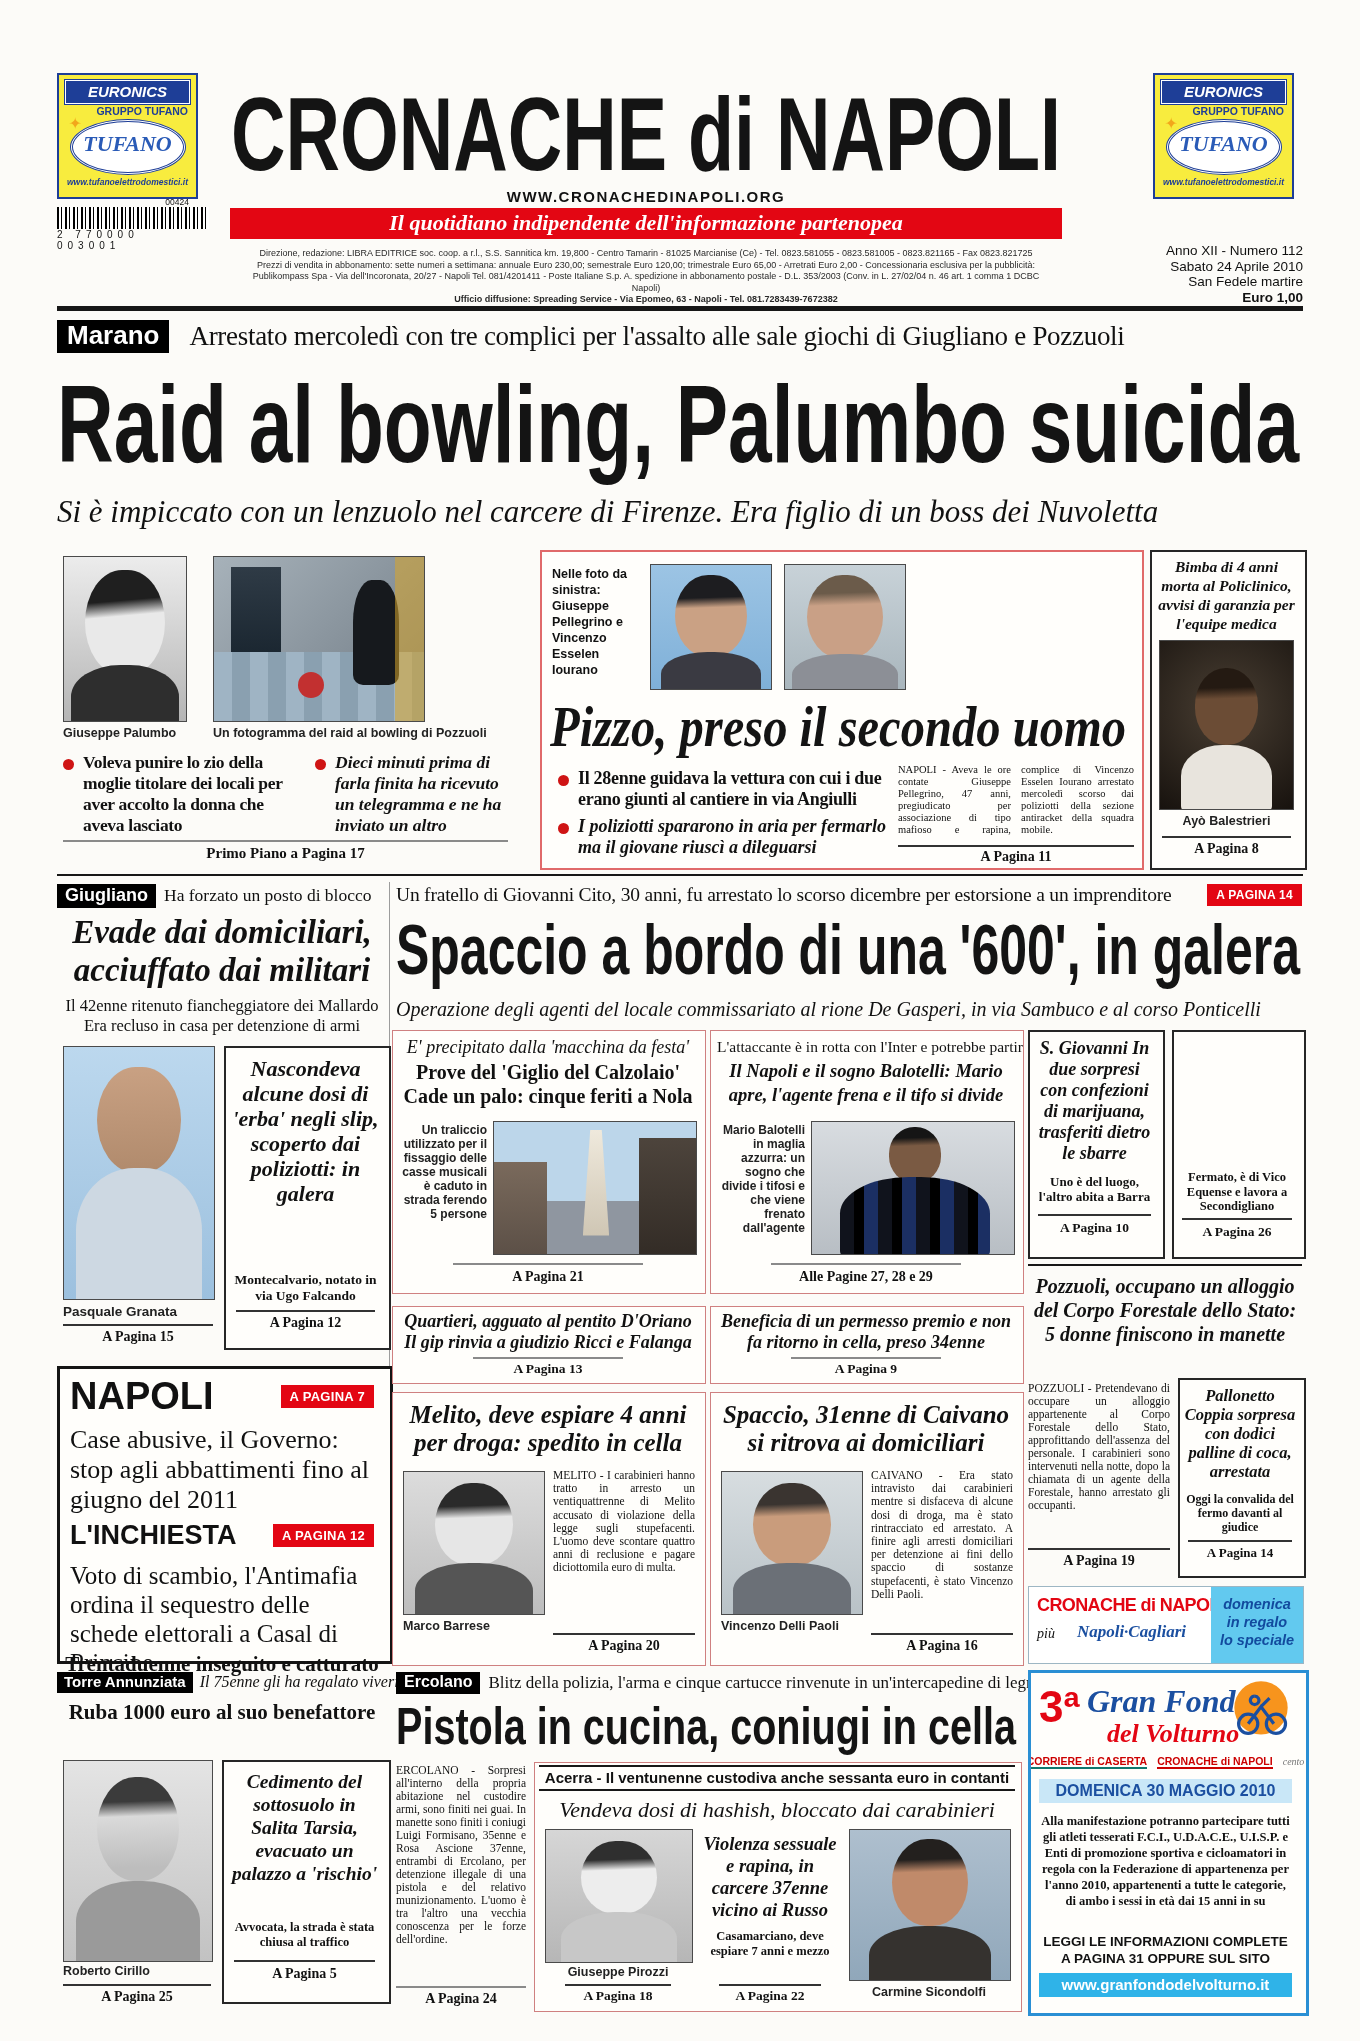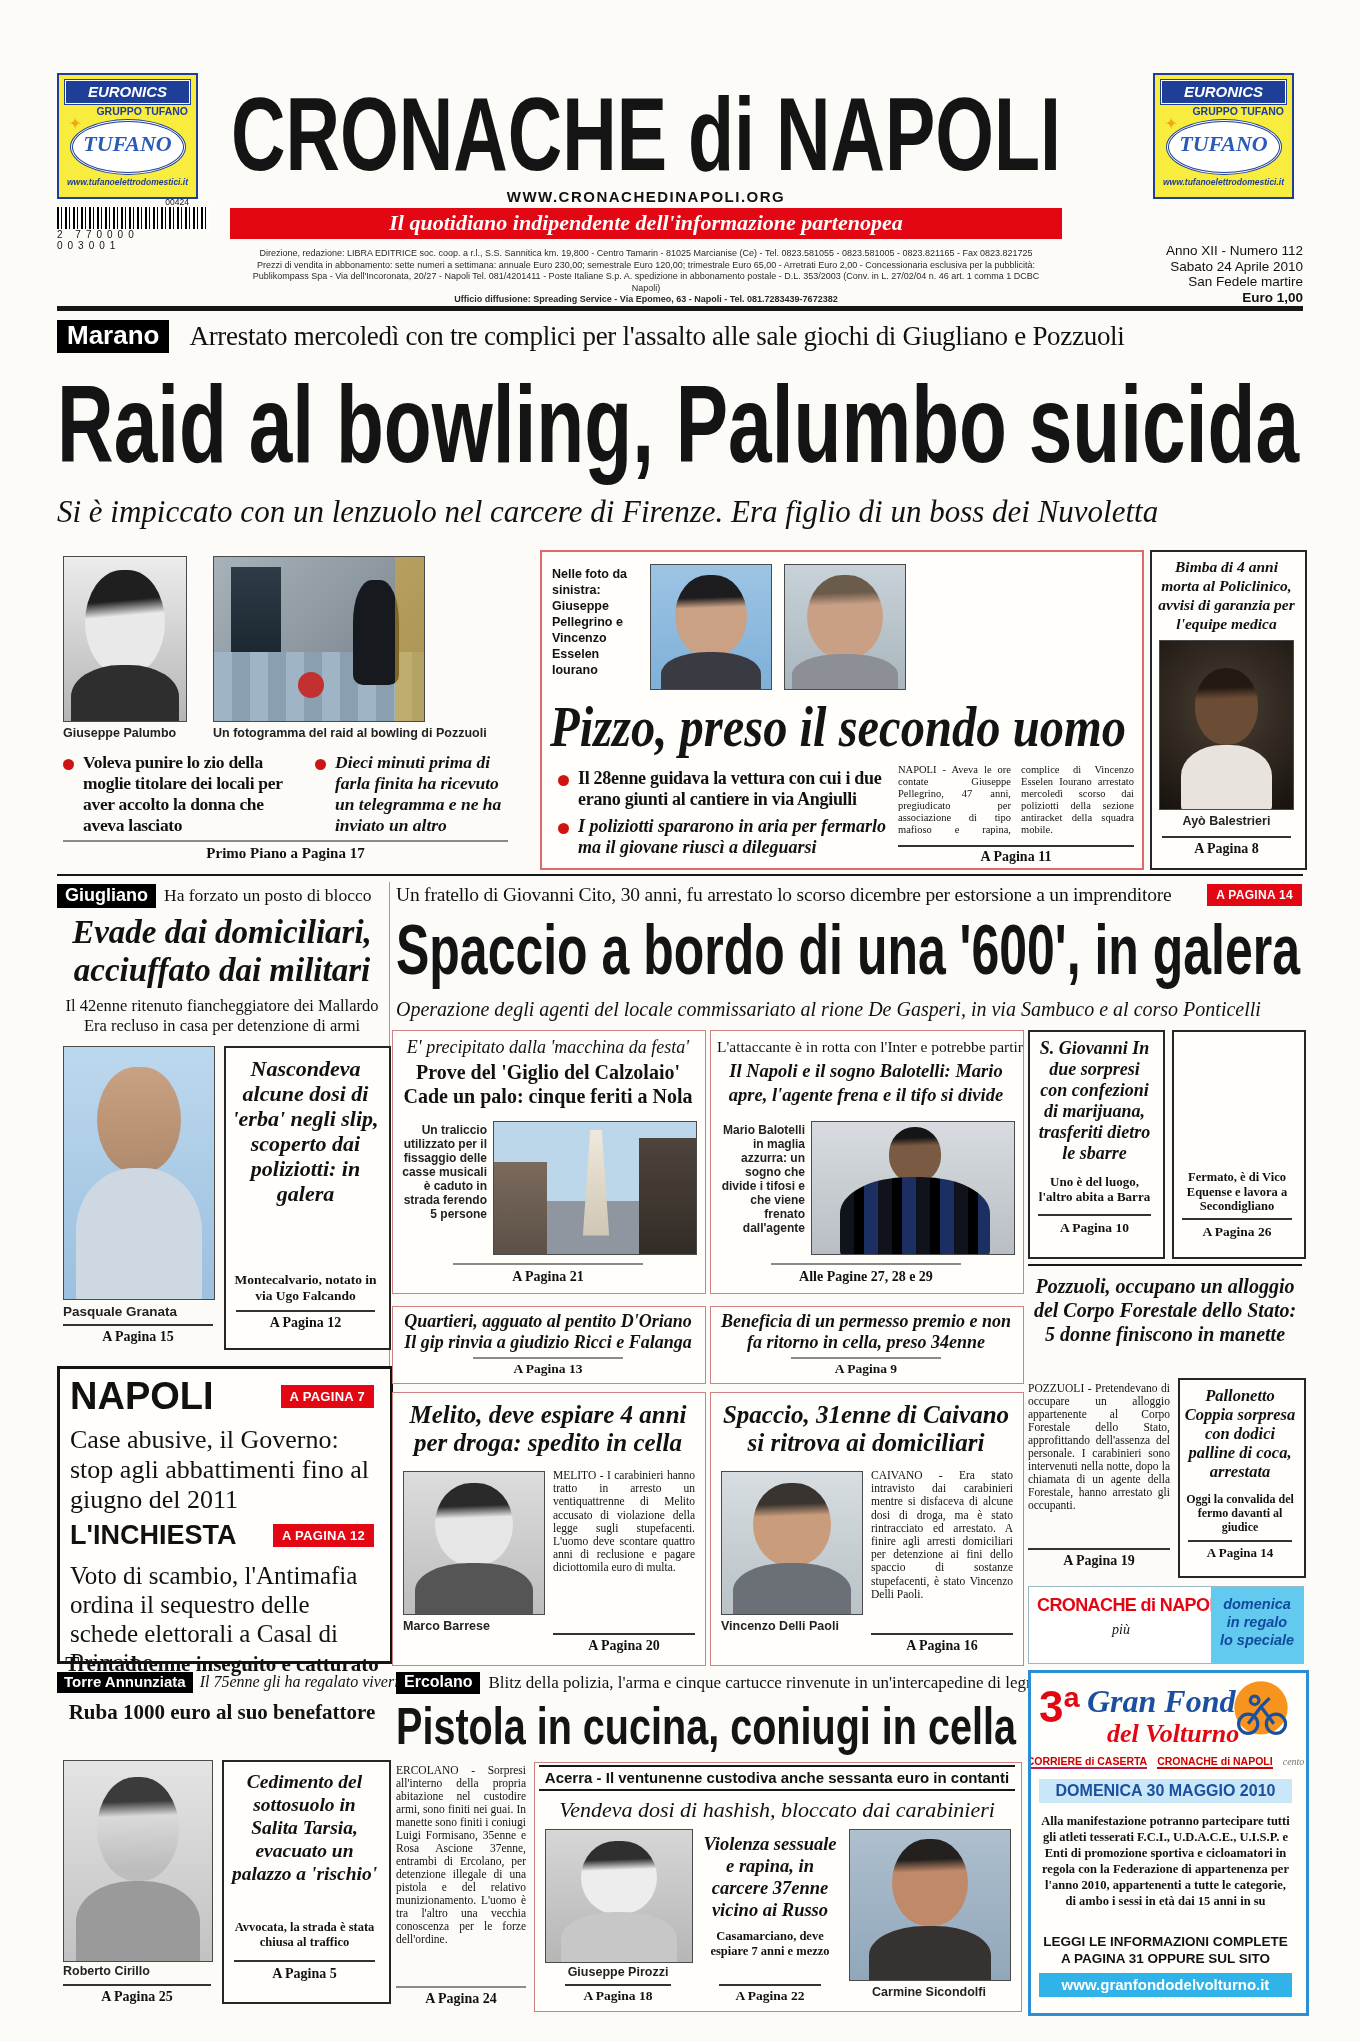--- a/index.html
+++ b/index.html
@@ -286,21 +286,21 @@
     </div>
     <div class="cap" style="left:10px;top:226px;width:140px;">Vincenzo Delli Paoli</div>
     <div class="b ser ju" style="left:160px;top:76px;width:142px;font-size:11.5px;line-height:13.2px;">CAIVANO - Era stato intravisto dai carabinieri mentre si disfaceva di alcune dosi di droga, ma è stato rintracciato ed arrestato. A finire agli arresti domiciliari per detenzione ai fini dello spaccio di sostanze stupefacenti, è stato Vincenzo Delli Paoli.</div>
     <div class="rule" style="left:160px;top:240px;width:142px;background:#333;"></div>
     <div class="pgref" style="left:160px;top:245px;width:142px;font-size:14px;">A Pagina 16</div>
   </div>
 
   <div class="box" style="left:1028px;top:1586px;width:274px;height:76px;border:1px solid #9db6c4;display:flex;">
     <div style="width:168px;padding:8px 6px 0 8px;background:#fff;">
       <div class="sans bo nw" style="color:#e30613;font-size:18px;letter-spacing:-0.6px;">CRONACHE di NAPOLI</div>
-      <div style="display:flex;align-items:center;gap:22px;margin-top:6px;flex-direction:column;">
+      <div style="display:flex;align-items:flex-end;gap:22px;margin-top:6px;">
         <span class="ser i" style="font-size:14px;">più</span>
         <span class="ser bo i nw" style="color:#1b4fa0;font-size:17px;">Napoli·Cagliari</span>
       </div>
     </div>
     <div style="flex:1;background:#62c9ef;text-align:center;padding-top:8px;">
       <div class="sans bo i" style="color:#124a9e;font-size:14.5px;line-height:18px;">domenica</div>
       <div class="sans bo i" style="color:#124a9e;font-size:14.5px;line-height:18px;">in regalo</div>
       <div class="sans bo i" style="color:#124a9e;font-size:14.5px;line-height:18px;">lo speciale</div>
     </div>
   </div>
@@ -364,21 +364,21 @@
     <div class="b sans bo" style="left:8px;top:12px;font-size:44px;color:#e30613;line-height:1;">3ª</div>
     <div class="b ser bo i nw" style="left:56px;top:10px;font-size:32px;color:#1b4fa0;">Gran Fondo</div>
     <div class="b ser bo i nw" style="left:76px;top:46px;font-size:26px;color:#e30613;">del Volturno</div>
     <svg class="b" style="left:198px;top:6px;" width="64" height="64" viewBox="0 0 60 60">
       <circle cx="30" cy="27" r="25" fill="#f7941d"></circle>
       <circle cx="18" cy="42" r="9" fill="none" stroke="#1b4fa0" stroke-width="3"></circle>
       <circle cx="44" cy="42" r="9" fill="none" stroke="#1b4fa0" stroke-width="3"></circle>
       <path d="M18 42 L30 26 L42 42 M30 26 L38 18 M24 16 a4 4 0 1 0 .1 0" stroke="#1b4fa0" stroke-width="3" fill="none"></path>
     </svg>
     <div class="b" style="left:8px;top:82px;width:253px;display:flex;justify-content:center;gap:10px;align-items:baseline;">
-      <span class="sans bo nw" style="font-size:10.5px;color:#c00;border-bottom:2px solid #be185d;">CORRIERE di CASERTA</span>
+      <span class="sans bo nw" style="font-size:10.5px;color:#c00;border-bottom:2px solid #0f766e;">CORRIERE di CASERTA</span>
       <span class="sans bo nw" style="font-size:10.5px;color:#c00;border-bottom:2px solid #c00;">CRONACHE di NAPOLI</span>
       <span class="ser i nw" style="font-size:10px;color:#777;">cento</span>
     </div>
     <div class="b sans bo ce" style="left:8px;top:106px;width:253px;height:24px;background:#c9e7f7;color:#1b4fa0;font-size:16px;line-height:24px;">DOMENICA 30 MAGGIO 2010</div>
     <div class="b ser bo ce" style="left:8px;top:140px;width:253px;font-size:12.5px;line-height:16px;">Alla manifestazione potranno partecipare tutti gli atleti tesserati F.C.I., U.D.A.C.E., U.I.S.P. e Enti di promozione sportiva e cicloamatori in regola con la Federazione di appartenenza per l'anno 2010, appartenenti a tutte le categorie, di ambo i sessi in età dai 15 anni in su</div>
     <div class="b sans bo ce" style="left:8px;top:260px;width:253px;font-size:13.5px;line-height:17px;">LEGGI LE INFORMAZIONI COMPLETE A PAGINA 31 OPPURE SUL SITO</div>
     <div class="b sans bo ce" style="left:8px;top:300px;width:253px;height:24px;background:#2fb3e8;color:#fff;font-size:15px;line-height:24px;">www.granfondodelvolturno.it</div>
   </div>
 
 </div>

